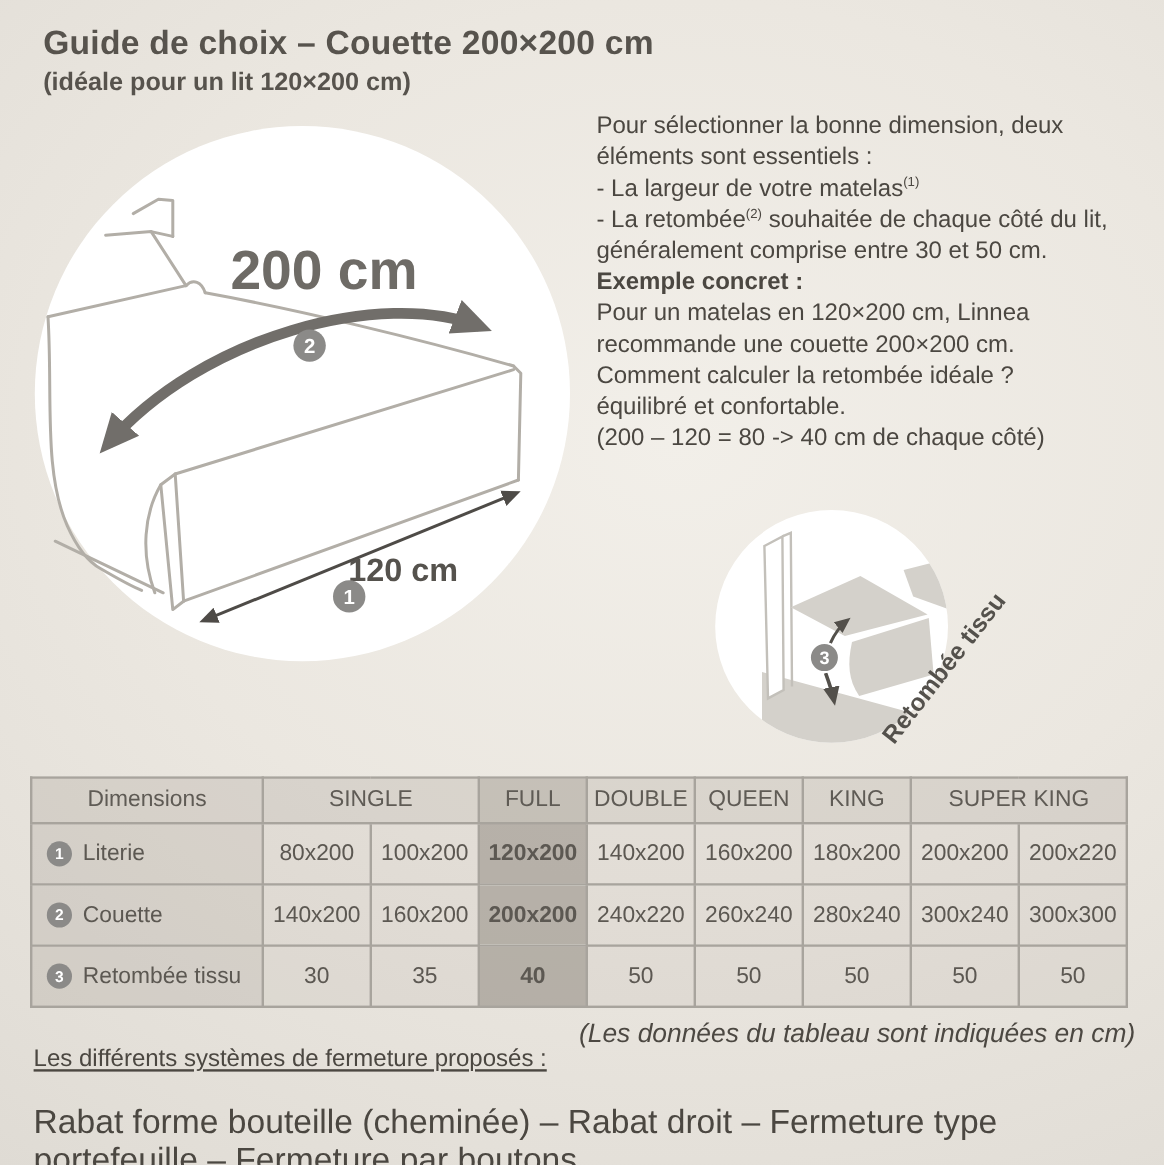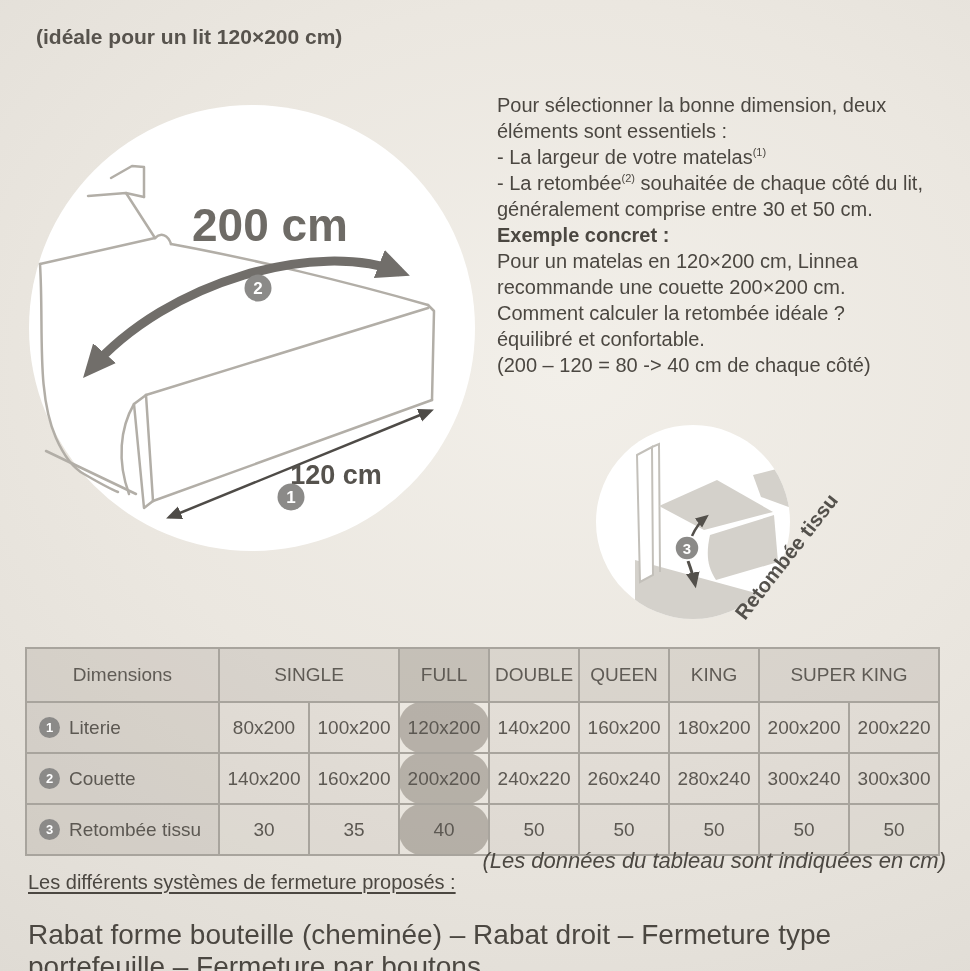--- a/index.html
+++ b/index.html
@@ -23,44 +23,45 @@
   .example .ex-h { font-weight:bold; }
   
   .bigsvg  { position:absolute; left:18px;  top:98px;  }
   .insetsvg{ position:absolute; left:585px; top:415px; }
   
   table.sizes { position:absolute; left:25px; top:647px; width:913px;
                 border-collapse:collapse; table-layout:fixed; }
   table.sizes th, table.sizes td {
     border:2px solid #a8a49d; text-align:center; vertical-align:middle;
     font-size:19px; color:#5c5852; overflow:hidden; white-space:nowrap; }
-  table.sizes th { height:54px; font-weight:normal; color:#5f5b55;
+  table.sizes th { height:38px; font-weight:normal; color:#5f5b55;
                    background:rgba(148,141,130,.22); }
   table.sizes td { height:51px; background:rgba(148,141,130,.10); }
   td.label-cell { text-align:left; background:rgba(148,141,130,.22) !important;
                   padding-left:12px; font-size:19.5px; }
   .label-inner { display:flex; align-items:center; gap:9px; }
   .badge { display:inline-flex; align-items:center; justify-content:center;
            width:21px; height:21px; min-width:21px; border-radius:50%;
            background:#8b8a88; color:#fff; font-size:13px; font-weight:bold; }
   th.hl { background:rgba(134,127,116,.38) !important; font-weight:bold; color:#55514b; }
-  td.hl { background:rgba(134,127,116,.52) !important; color:#fff; font-weight:normal;border-radius:23px; }
+  td.hl { background:rgba(134,127,116,.52) !important; color:#fff; font-weight:bold; }
   
   .unit-note { position:absolute; right:24px; top:848px; font-size:22px;
                font-style:italic; color:#4c4842; }
   .clo-h { position:absolute; left:28px; top:871px; font-size:20px; color:#4b4741;
            text-decoration:underline; text-underline-offset:3px; text-decoration-thickness:1.5px; }
   .clo-l { position:absolute; left:28px; top:899px; font-size:28px; color:#4b4741;margin-top:20px; }
 </style>
 </head>
 <body>
 
 <div class="frame">
 
   <div class="hdr">
+    <h1>Guide de choix – Couette 200×200 cm</h1>
     <h2>(idéale pour un lit 120×200 cm)</h2>
   </div>
 
   <div class="intro">
     <div><span>Pour sélectionner la bonne dimension, deux</span></div>
     <div><span>éléments sont essentiels :</span></div>
     <div><span>- La largeur de votre matelas</span><sup>(1)</sup></div>
     <div><span>- La retombée</span><sup>(2)</sup><span> souhaitée de chaque côté du lit,</span></div>
     <div><span>généralement comprise entre 30 et 50 cm.</span></div>
   </div>

